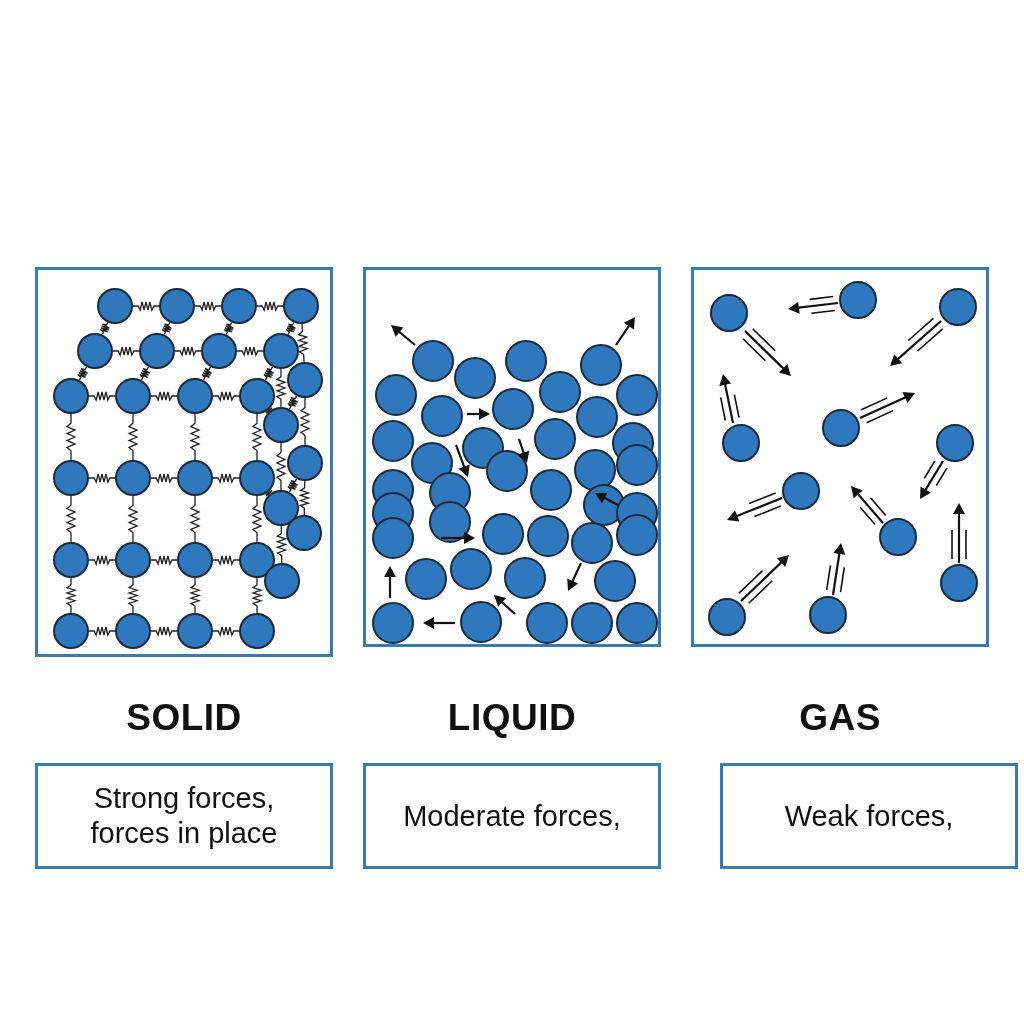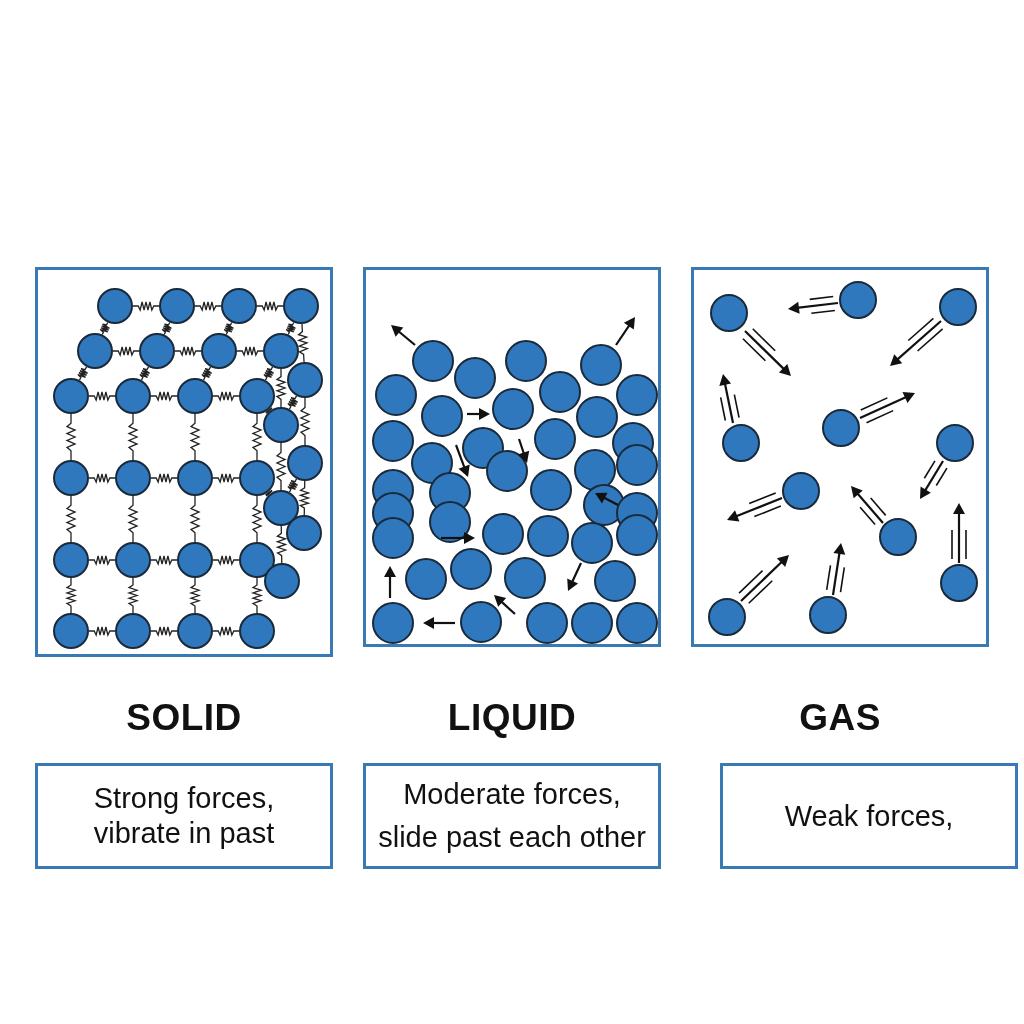--- a/index.html
+++ b/index.html
@@ -92,21 +92,21 @@
         <circle cx="33" cy="361" r="17" fill="#2f78bd" stroke="#1a2a3a" stroke-width="2"></circle>
         <circle cx="95" cy="361" r="17" fill="#2f78bd" stroke="#1a2a3a" stroke-width="2"></circle>
         <circle cx="157" cy="361" r="17" fill="#2f78bd" stroke="#1a2a3a" stroke-width="2"></circle>
         <circle cx="219" cy="361" r="17" fill="#2f78bd" stroke="#1a2a3a" stroke-width="2"></circle>
         <circle cx="244" cy="311" r="17" fill="#2f78bd" stroke="#1a2a3a" stroke-width="2"></circle>
       </svg>
     </div>
     <div class="title" style="left: 35px; top: 697px; width: 298px;">SOLID</div>
     <div class="desc" style="left: 35px; top: 763px; width: 298px; height: 106px; border-color: rgb(58, 122, 180);">
       <span>Strong forces,</span>
-      <span>vibrate in past</span>
+      <span>forces in place</span>
     </div>
     <div class="panel" style="left: 363px; top: 267px; width: 298px; height: 380px; border-color: rgb(58, 122, 180);">
       <svg width="298" height="380" viewBox="0 0 298 380">
         <circle cx="67" cy="91" r="20" fill="#2f78bd" stroke="#1a2a3a" stroke-width="2"></circle>
         <circle cx="109" cy="108" r="20" fill="#2f78bd" stroke="#1a2a3a" stroke-width="2"></circle>
         <circle cx="160" cy="91" r="20" fill="#2f78bd" stroke="#1a2a3a" stroke-width="2"></circle>
         <circle cx="235" cy="95" r="20" fill="#2f78bd" stroke="#1a2a3a" stroke-width="2"></circle>
         <circle cx="30" cy="125" r="20" fill="#2f78bd" stroke="#1a2a3a" stroke-width="2"></circle>
         <circle cx="194" cy="122" r="20" fill="#2f78bd" stroke="#1a2a3a" stroke-width="2"></circle>
         <circle cx="271" cy="125" r="20" fill="#2f78bd" stroke="#1a2a3a" stroke-width="2"></circle>
@@ -162,21 +162,20 @@
         <polygon points="24,296 30,307 18,307" fill="#111111"></polygon>
         <line x1="89" y1="353" x2="63.6" y2="353" stroke="#111111" stroke-width="2.2"></line>
         <polygon points="57,353 68,347 68,359" fill="#111111"></polygon>
         <line x1="149" y1="344" x2="132.8941361422169" y2="329.42802793819624" stroke="#111111" stroke-width="2.2"></line>
         <polygon points="128,325 140.18237351417625,327.9308318889178 132.13141362654673,336.82926123840303" fill="#111111"></polygon>
       </svg>
     </div>
     <div class="title" style="left: 363px; top: 697px; width: 298px;">LIQUID</div>
     <div class="desc" style="left: 363px; top: 763px; width: 298px; height: 106px; border-color: rgb(58, 122, 180); gap: 8px;">
       <span>Moderate forces,</span>
-      <span>slide past each other</span>
     </div>
     <div class="panel" style="left: 691px; top: 267px; width: 298px; height: 380px; border-color: rgb(58, 122, 180);">
       <svg width="298" height="380" viewBox="0 0 298 380">
         <line x1="51" y1="61" x2="92.28209543113803" y2="101.38465857393938" stroke="#111111" stroke-width="2.2"></line>
         <polygon points="97,106 84.941060785781,102.59676844340984 93.33259065134577,94.01876013638807" fill="#111111"></polygon>
         <line x1="58.754395190586706" y1="58.793338442758895" x2="81.19505908824611" y2="80.74616182090398" stroke="#111111" stroke-width="1.6"></line>
         <line x1="48.96427701409448" y1="68.80101480095097" x2="71.40494091175388" y2="90.75383817909604" stroke="#111111" stroke-width="1.6"></line>
         <line x1="144" y1="33" x2="100.55298713401369" y2="38.21364154391836" stroke="#111111" stroke-width="2.2"></line>
         <polygon points="94,39 104.20677389964555,31.73214154227573 105.63651654706672,43.64666360411879" fill="#111111"></polygon>
         <line x1="140.86250919038133" y1="40.42671875188217" x2="117.33401654432902" y2="43.25013786940845" stroke="#111111" stroke-width="1.6"></line>

